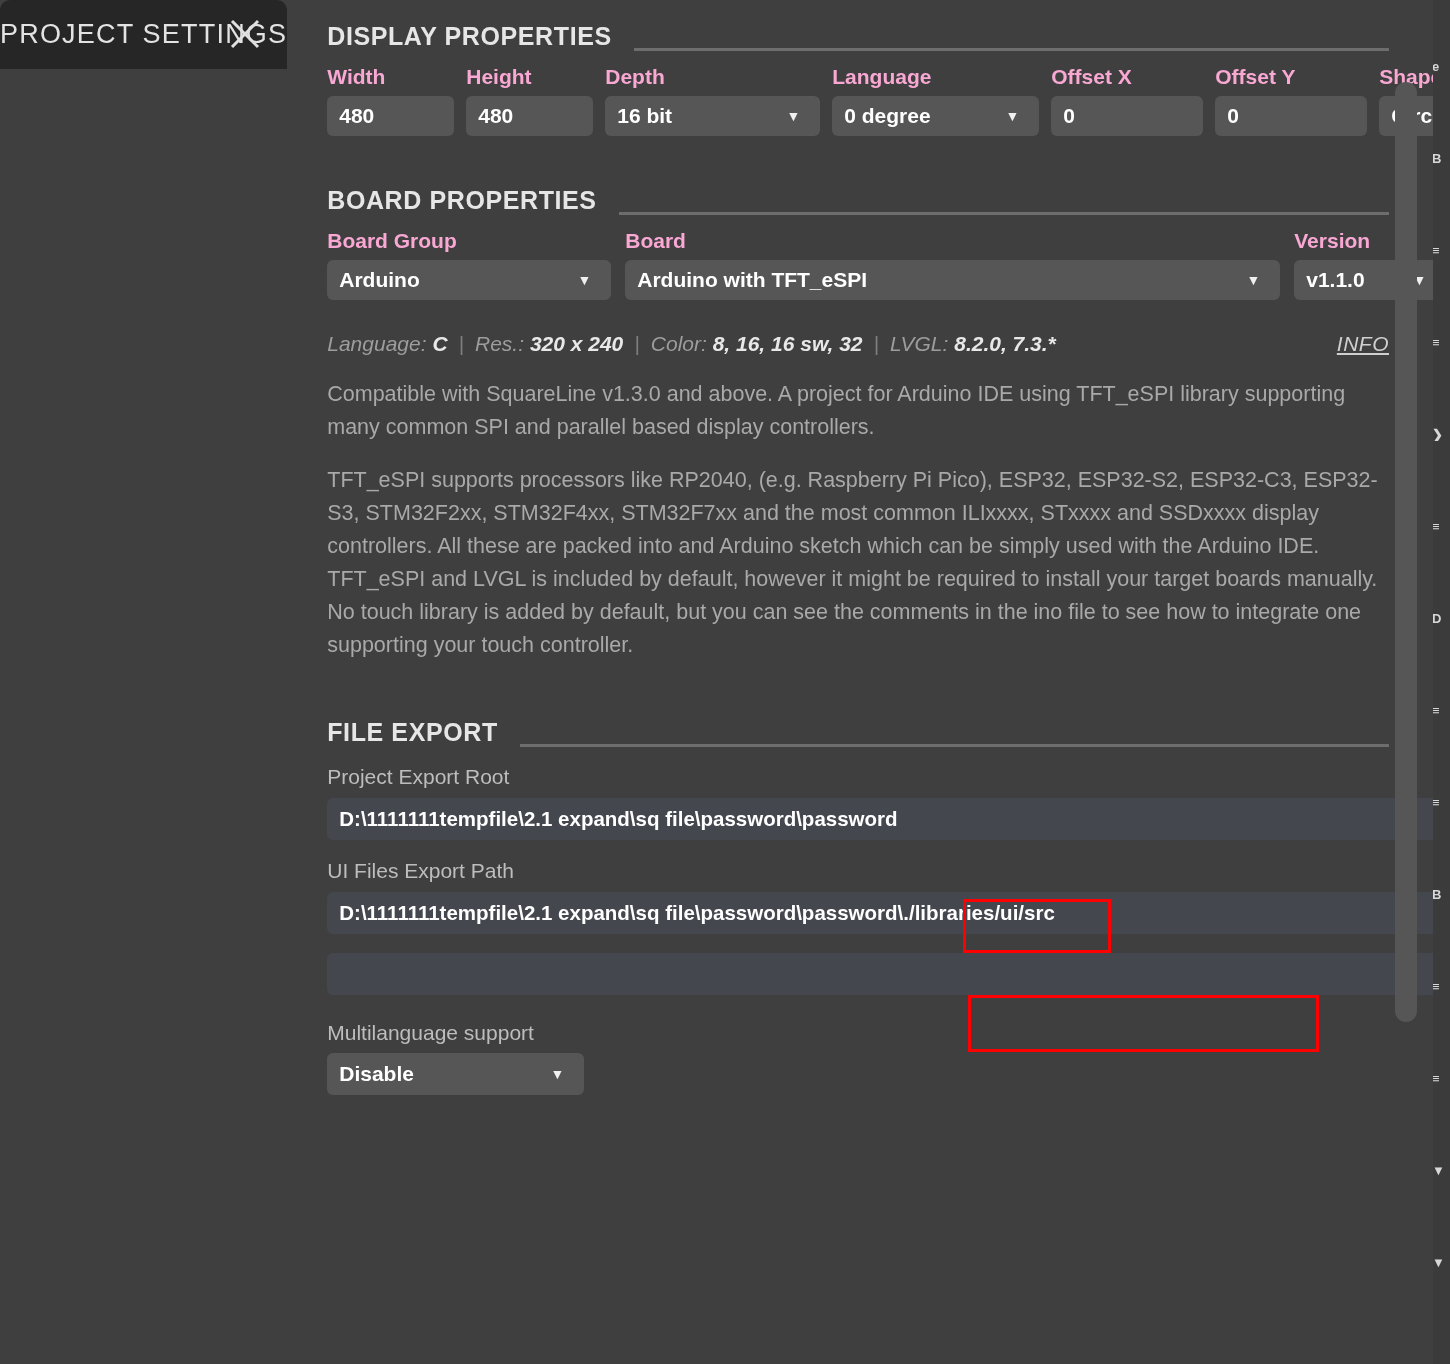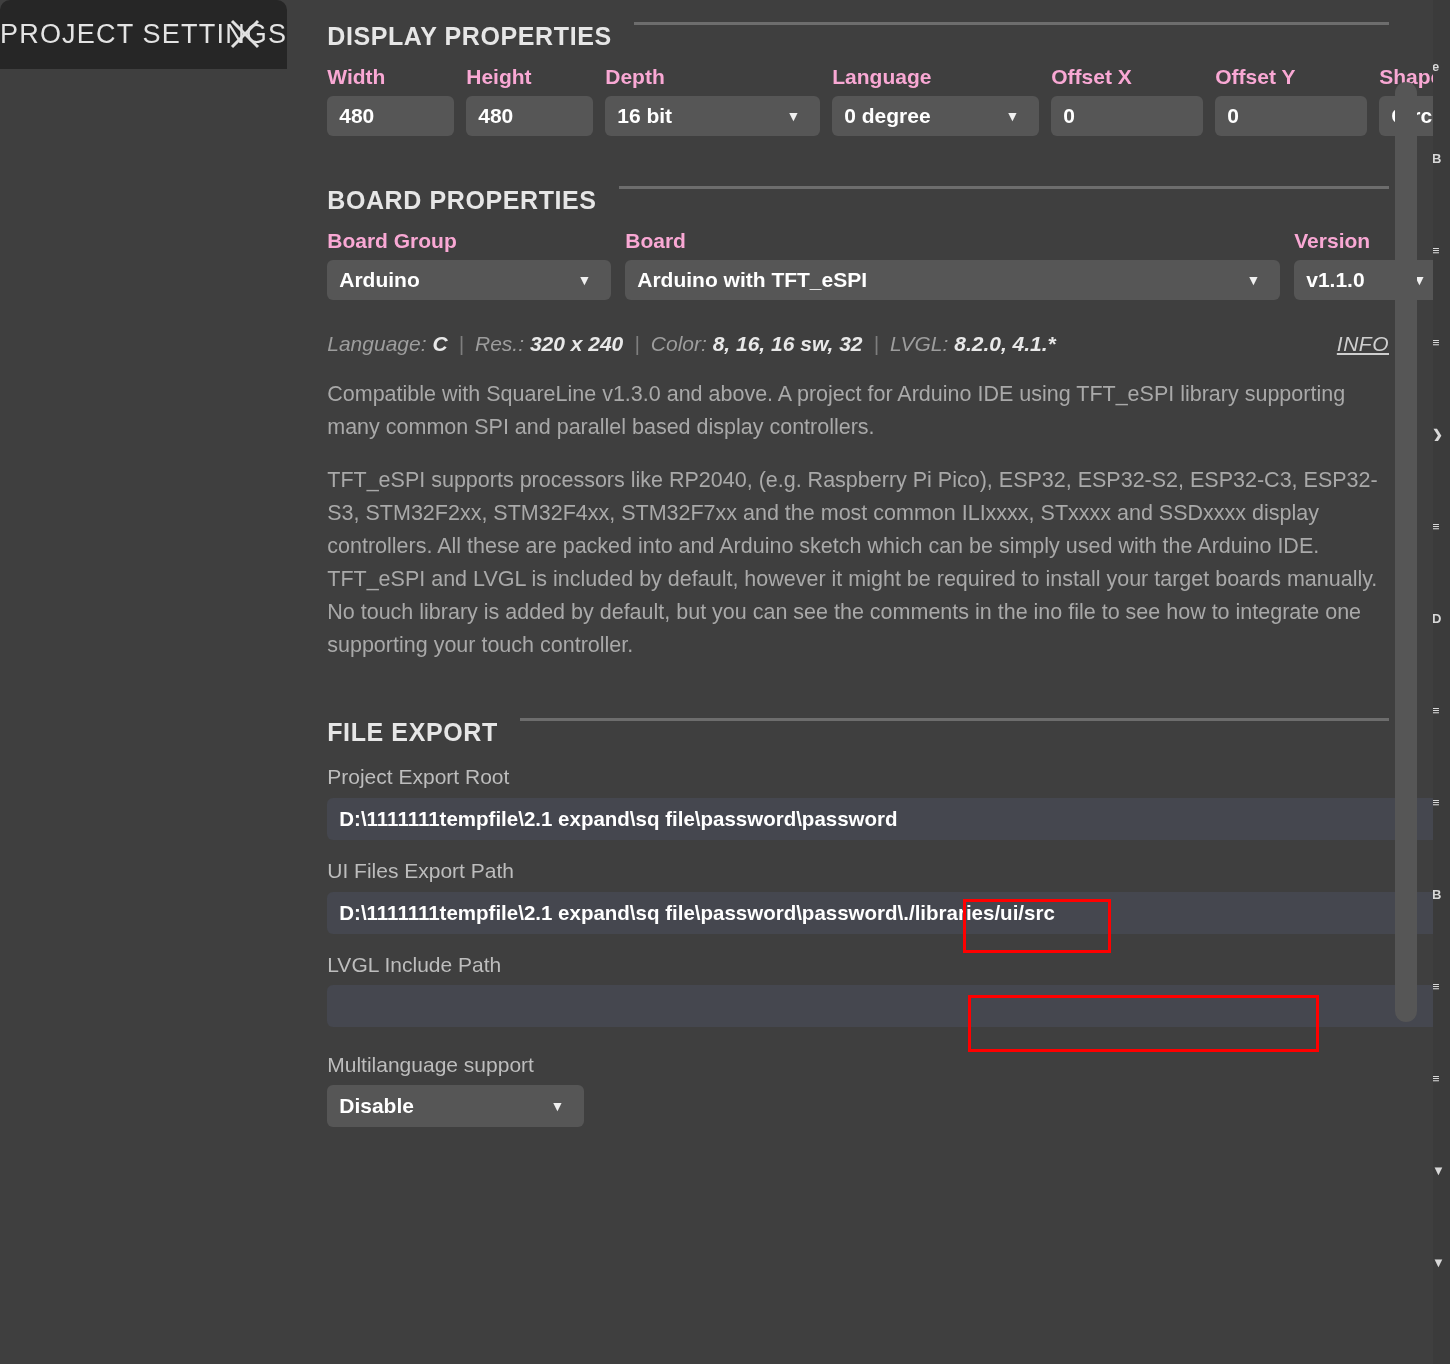--- a/index.html
+++ b/index.html
@@ -77,21 +77,21 @@
     background: transparent;
   }
   #vscroll-thumb {
     position: absolute; right: 8px; top: 74px; width: 22px; height: 940px;
     background: #565656; border-radius: 11px;
     cursor: pointer;
   }
 
   
   .section-head {
-    display: flex; align-items: flex-start; gap: 22px;
+    display: flex; align-items: flex-end; gap: 22px;
     margin-bottom: 10px;
   }
   .section-title {
     font-size: 25px; font-weight: bold; color: #e6e6e6; letter-spacing: 0.6px;
     white-space: nowrap;
   }
   .section-rule { flex: 1 1 auto; height: 3px; background: #6d6d6d; }
 
   
   .fields-row { display: flex; align-items: flex-end; gap: 12px; margin-top: 14px; }
@@ -344,21 +344,21 @@
         <span class="k">Language:</span>&nbsp;
         <span class="v">C</span>
         <span class="sep">|</span>
         <span class="k">Res.:</span>&nbsp;
         <span class="v">320 x 240</span>
         <span class="sep">|</span>
         <span class="k">Color:</span>&nbsp;
         <span class="v">8, 16, 16 sw, 32</span>
         <span class="sep">|</span>
         <span class="k">LVGL:</span>&nbsp;
-        <span class="v">8.2.0, 4.1.*</span>
+        <span class="v">8.2.0, 7.3.*</span>
         <span id="info-link">INFO</span>
       </div>
 
       <div class="desc">Compatible with SquareLine v1.3.0 and above. A project for Arduino IDE using TFT_eSPI library supporting many common SPI and parallel based display controllers.</div>
       <div class="desc">TFT_eSPI supports processors like RP2040, (e.g. Raspberry Pi Pico), ESP32, ESP32-S2, ESP32-C3, ESP32-S3, STM32F2xx, STM32F4xx, STM32F7xx and the most common ILIxxxx, STxxxx and SSDxxxx display controllers. All these are packed into and Arduino sketch which can be simply used with the Arduino IDE. TFT_eSPI and LVGL is included by default, however it might be required to install your target boards manually.  No touch library is added by default, but you can see the comments in the ino file to see how to integrate one supporting your touch controller.</div>
 
       <div class="section-head" id="file-export-head">
         <div class="section-title">FILE EXPORT</div>
         <div class="section-rule"></div>
       </div>
@@ -377,21 +377,20 @@
         <div class="path-label">UI Files Export Path</div>
         <div class="path-row">
           <div class="path-input">
             <span>D:\1111111tempfile\2.1 expand\sq file\password\password\./libraries/ui/src</span>
           </div>
           <div class="browse-btn">Browse...</div>
         </div>
       </div>
 
       <div class="path-block">
-        <div class="path-label">LVGL Include Path</div>
         <div class="path-row">
           <div class="path-input" style="flex:0 0 1295px;" placeholder="">
             <span></span>
           </div>
         </div>
       </div>
 
       <div id="multilang-block">
         <div class="path-label">Multilanguage support</div>
         <div class="ctrl select w-multi">

